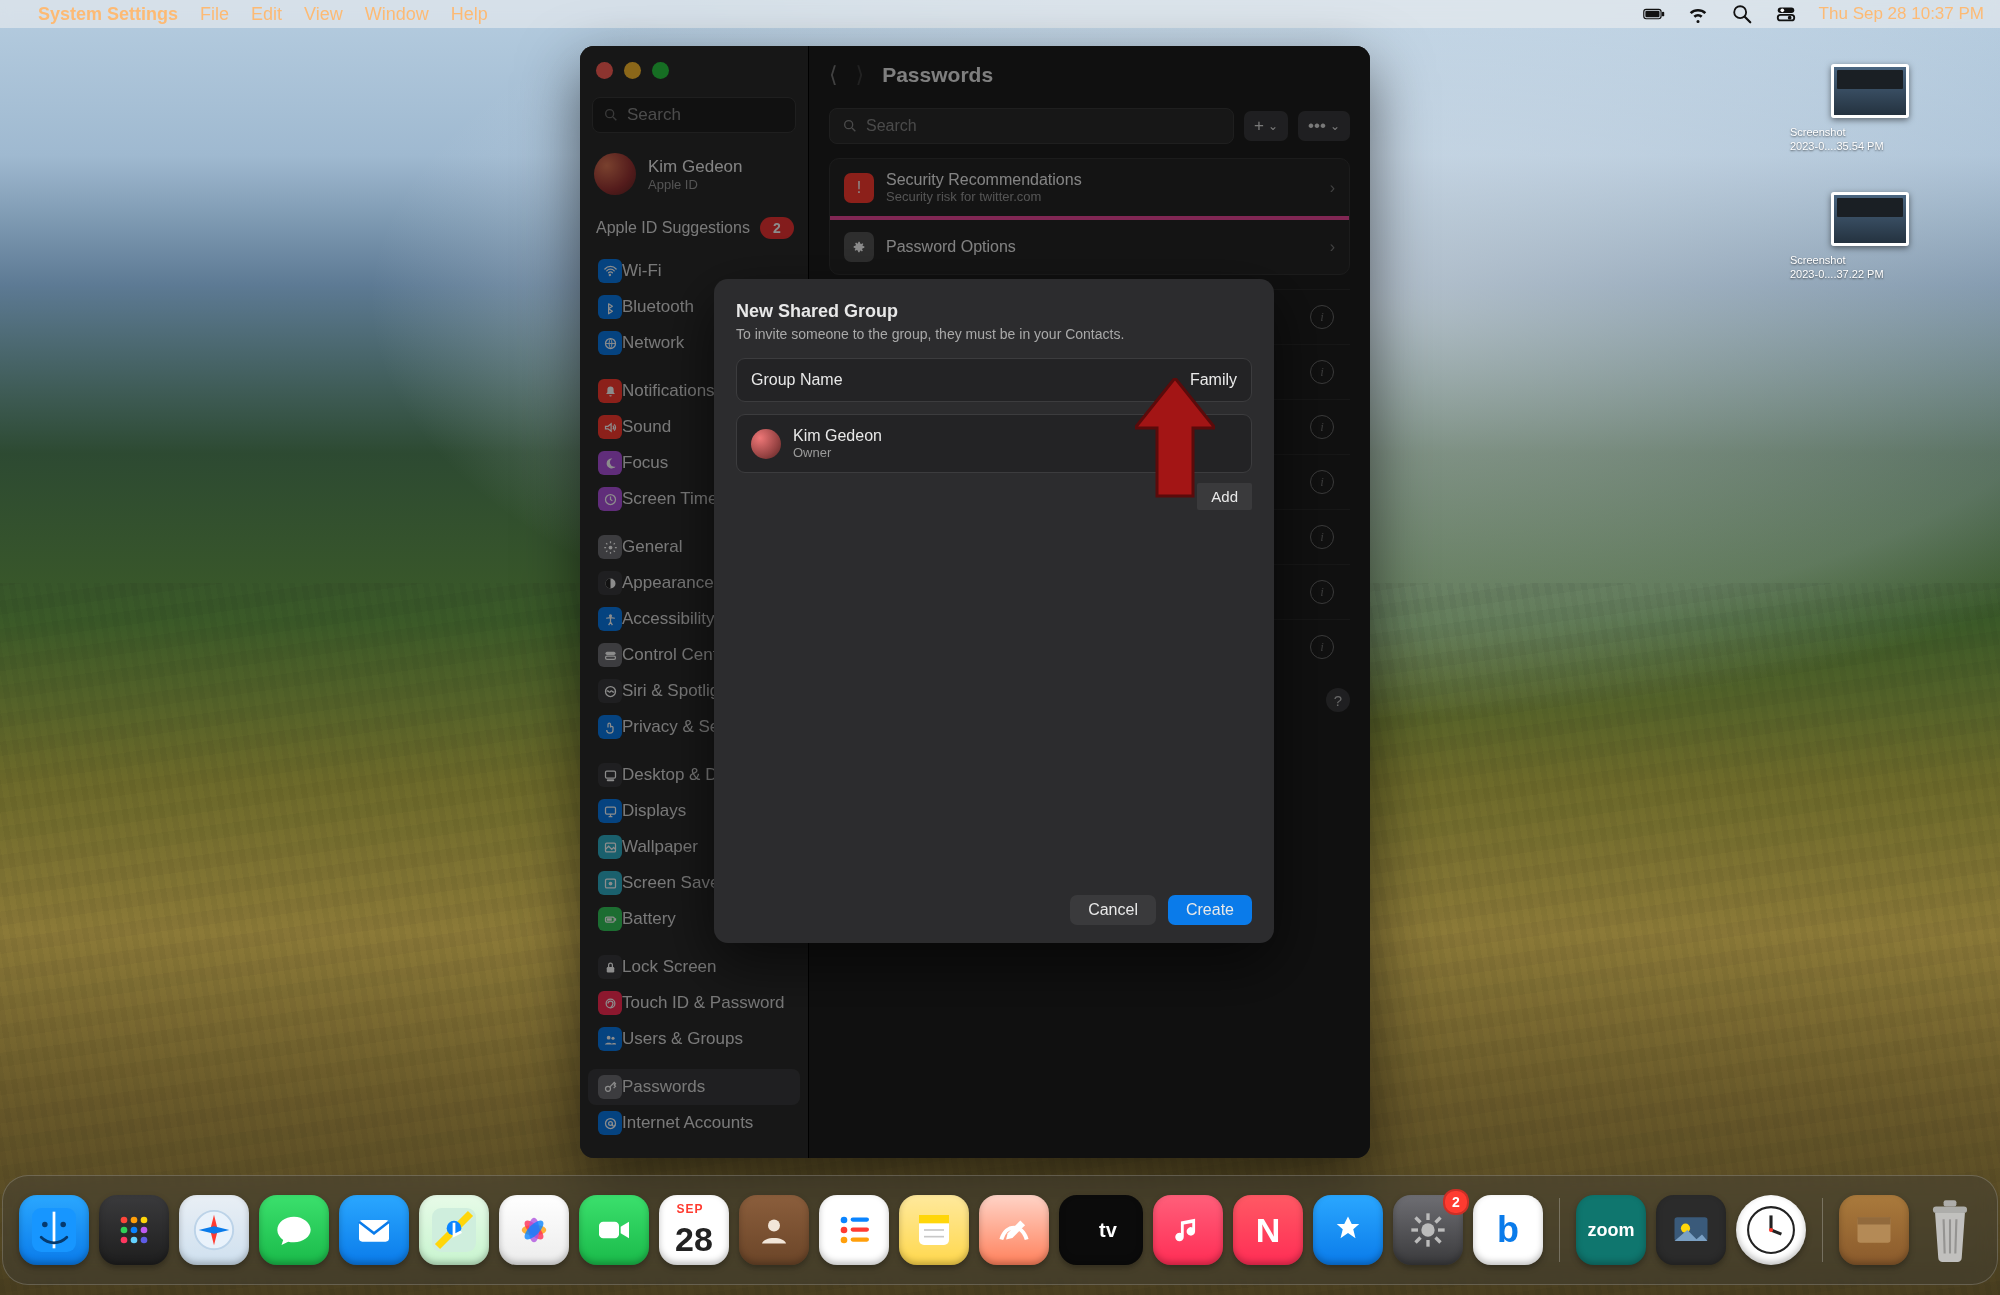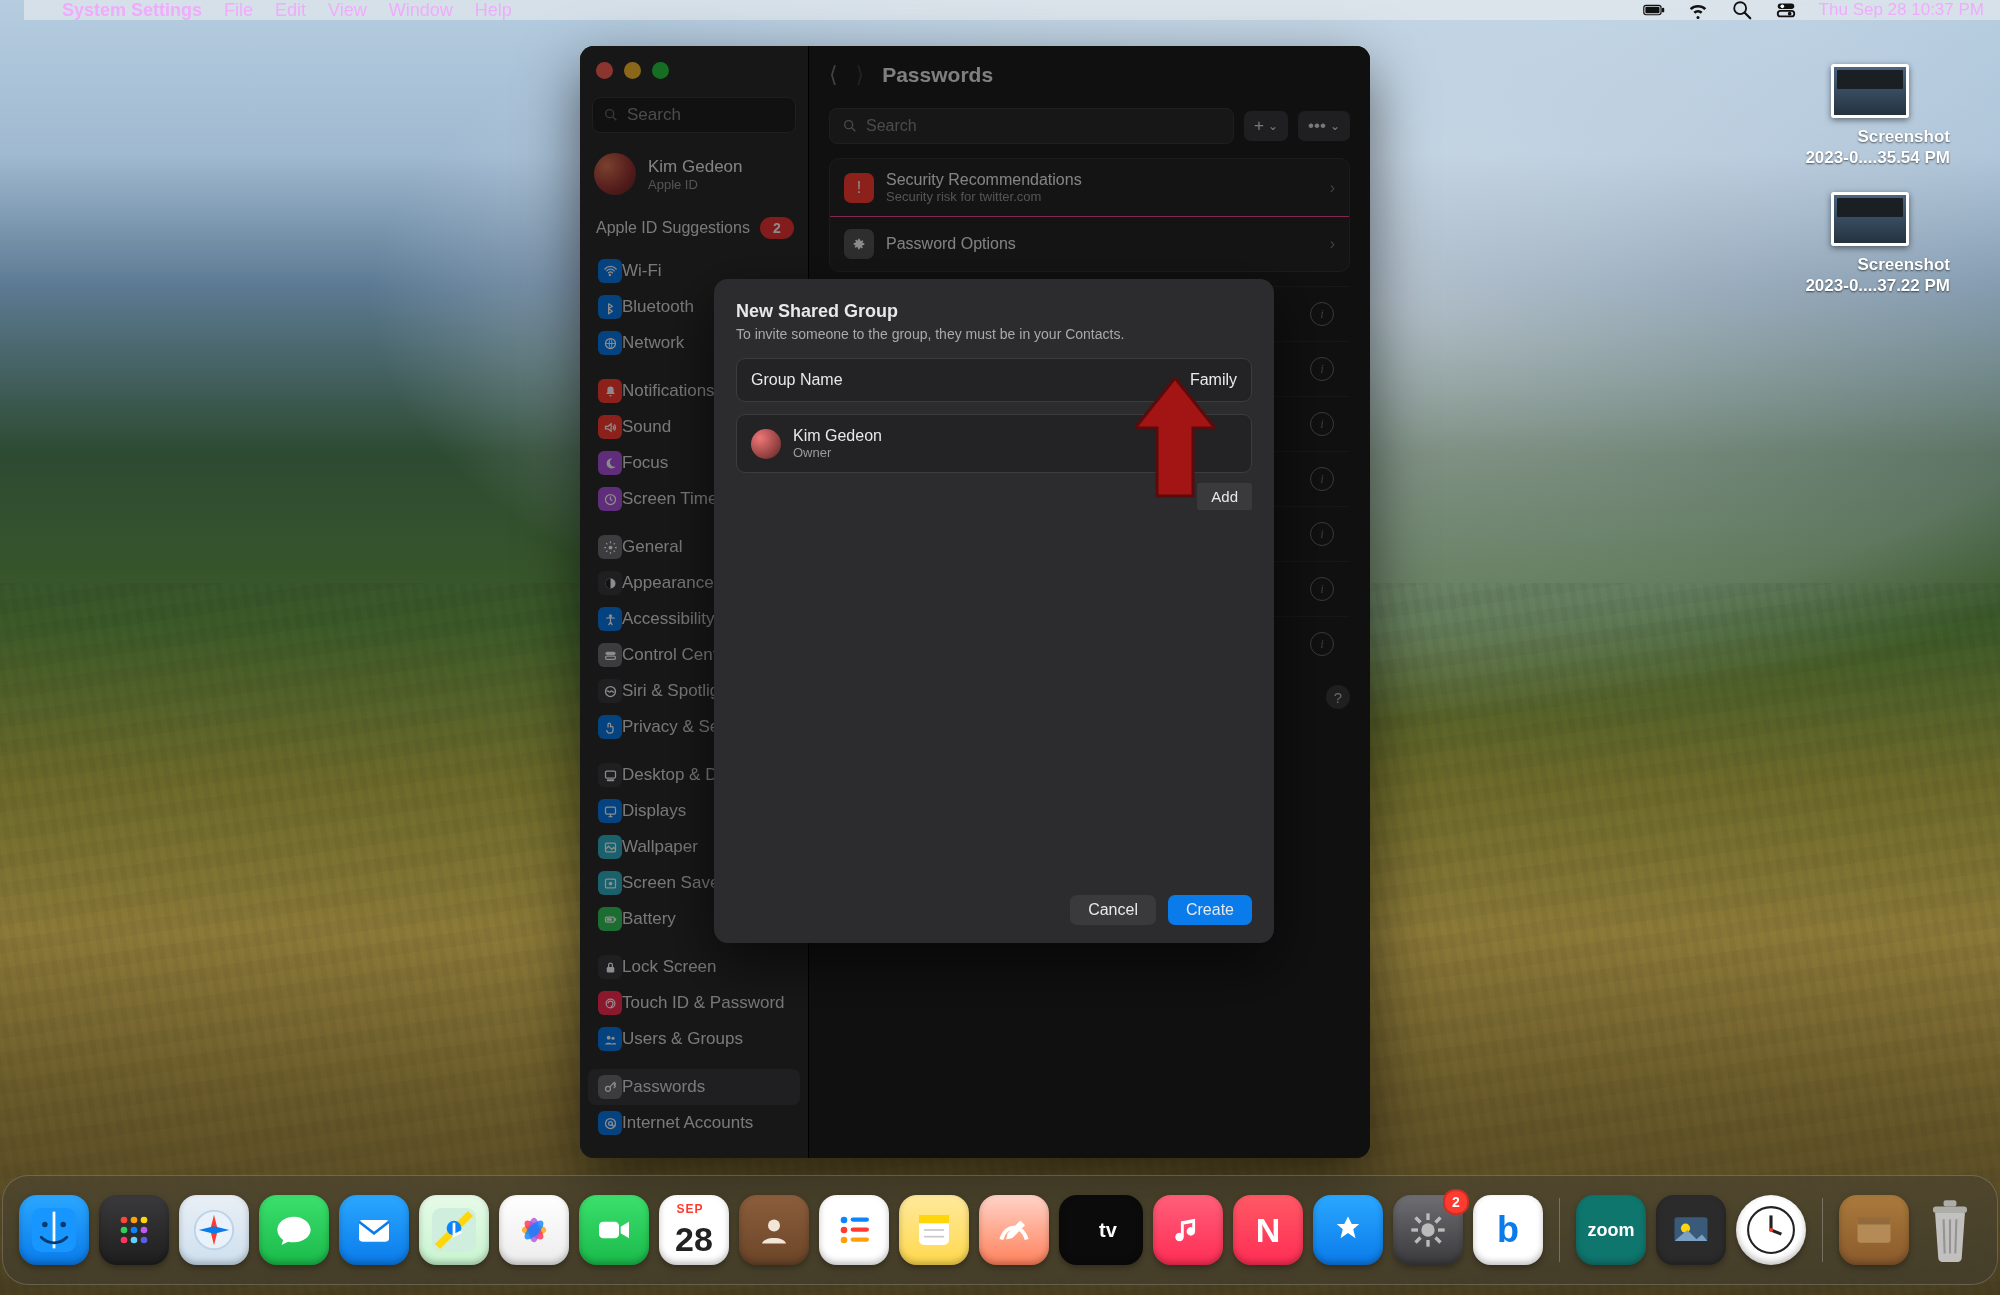--- a/index.html
+++ b/index.html
@@ -25,37 +25,36 @@
     position:absolute; left:0; right:0; bottom:0; height:55%;
     background:
       repeating-linear-gradient(80deg, rgba(0,0,0,0.06) 0 6px, rgba(255,255,255,0.03) 6px 12px),
       repeating-linear-gradient(-8deg, rgba(0,0,0,0.05) 0 14px, transparent 14px 28px);
     mix-blend-mode: multiply;
     opacity:.6;
   }
 
   
   .menubar {
-    position: absolute; top:0; left:0; right:0; height:20px;
+    position: absolute; top:0; left:0; right:0; height:28px;
     background: rgba(240,240,240,0.55);
     backdrop-filter: blur(6px);
     display:flex; align-items:center;
-    font-size:18px; color:#f0abfc;
+    font-size:18px; color:#fdba74;
     padding: 0 16px;
-    margin-left: 24px;
   }
   .menubar .left { display:flex; align-items:center; gap:22px;}
   .menubar .left .app { font-weight:600;}
   .menubar .right { margin-left:auto; display:flex; align-items:center; gap:22px; font-size:17px;}
   .apple-logo { font-size:22px; line-height:1; }
   .status-icon { display:inline-flex; align-items:center; justify-content:center; width:22px; height:22px; }
   .status-icon svg { width:22px; height:22px; }
 
   
-  .desktop-file { position:absolute; width:160px; text-align:right; color:#fff; font-size:17px; text-shadow:0 1px 2px rgba(0,0,0,0.6);font-weight:bold;}
+  .desktop-file { position:absolute; width:160px; text-align:left; color:#fff; font-size:11px; text-shadow:0 1px 2px rgba(0,0,0,0.6);}
   .desktop-file .thumb { width:72px; height:48px; margin:0 auto 8px; border:3px solid #fff; border-radius:3px; background: linear-gradient(#4a6580,#24323f); box-shadow:0 2px 6px rgba(0,0,0,0.5);}
   .desktop-file .thumb .bar{height:40%;background:#1a1f24;border-radius:1px;margin:3px;}
   .desktop-file .label { line-height:1.25; }
 
   
   .window {
     position:absolute; left:580px; top:46px; width:790px; height:1112px;
     background:#1e1e1e; border-radius:14px; box-shadow:0 22px 60px rgba(0,0,0,0.55);
     display:flex; overflow:hidden;
   }
@@ -85,21 +84,21 @@
   
   .content{flex:1;display:flex;flex-direction:column;background:#1e1e1e;}
   .c-header{display:flex;align-items:center;gap:18px;padding:16px 20px;}
   .navbtn{color:#777;font-size:22px;}
   .c-title{font-size:21px;font-weight:600;color:#e8e8e8;}
   .c-body{padding:4px 20px 20px; position:relative;}
   .searchrow{display:flex;gap:10px;align-items:center;margin-bottom:14px;}
   .searchbox{flex:1;display:flex;align-items:center;gap:8px;background:#2a2a2a;border:1px solid #3a3a3a;border-radius:8px;padding:8px 12px;color:#888;font-size:16px;}
   .pillbtn{background:#3a3a3c;border-radius:7px;padding:5px 10px;display:flex;align-items:center;gap:4px;color:#ddd;font-size:17px;}
   .card{background:#262626;border:1px solid #333;border-radius:10px;margin-bottom:14px;}
-  .row{display:flex;align-items:center;gap:12px;padding:12px 14px;border-top:1px solid #ec4899;}
+  .row{display:flex;align-items:center;gap:12px;padding:12px 14px;border-top:4px solid #ec4899;}
   .row:first-child{border-top:none;}
   .row .lead-ico{width:30px;height:30px;border-radius:7px;display:flex;align-items:center;justify-content:center;}
   .row .lead-ico.warn{background:#ff3b30;color:#fff;}
   .row .lead-ico.gear{background:#555;color:#fff;}
   .row .txt .t1{font-size:16px;color:#eee;}
   .row .txt .t2{font-size:13px;color:#9a9a9a;}
   .row .chev{margin-left:auto;color:#777;}
   .ghost-row{display:flex;align-items:center;justify-content:flex-end;height:54px;border-top:1px solid #2a2a2a;padding-right:16px;}
   .info-dot{width:22px;height:22px;border:1.6px solid #6b6b6b;border-radius:50%;display:flex;align-items:center;justify-content:center;color:#6b6b6b;font-size:13px;font-style:italic;font-family:Georgia,serif;}
   .help-dot{width:24px;height:24px;border-radius:50%;background:#3a3a3c;color:#bbb;display:flex;align-items:center;justify-content:center;font-size:15px;margin-left:auto;}

